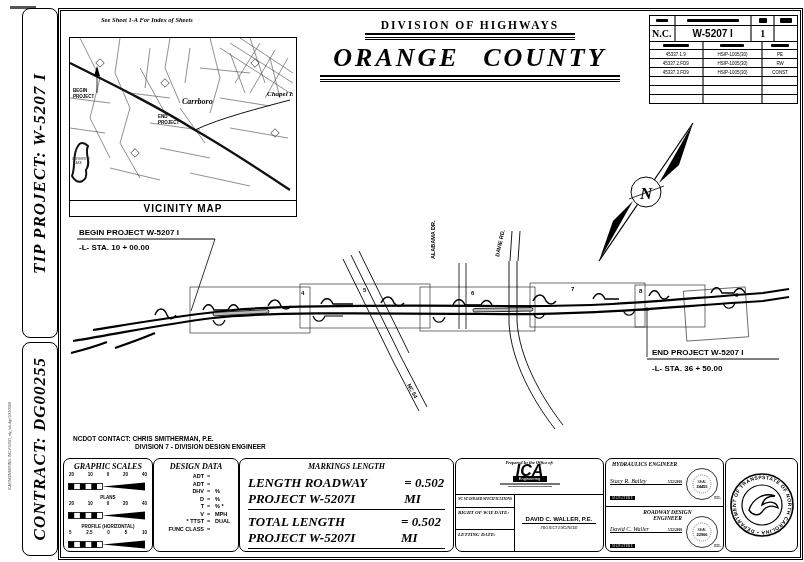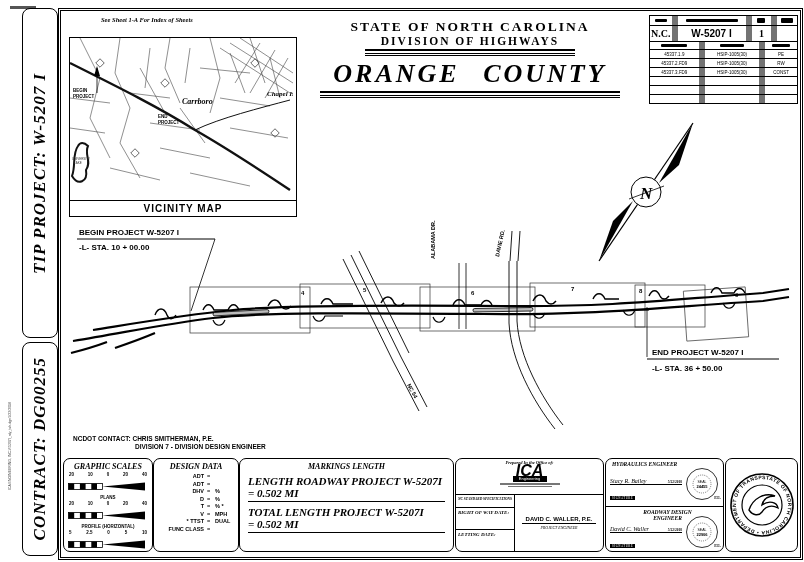--- a/index.html
+++ b/index.html
@@ -33,21 +33,21 @@
   .rules div{border-top:1px solid #000;margin-top:1.5px;}
   .rules div:nth-child(1){border-top-width:2px;}
   .county{font-weight:bold;font-style:italic;font-size:26px;letter-spacing:3px;word-spacing:14px;margin-top:3px;}
   .loc{margin-top:10px;text-align:left;font-weight:bold;font-style:italic;font-size:8.5px;line-height:11px;}
   .loc .ind{padding-left:62px;}
   .work{margin-top:10px;text-align:left;font-weight:bold;font-style:italic;font-size:8.5px;line-height:11px;}
   .work .ind{padding-left:90px;}
   
   .reftable{left:588px;top:4px;width:147px;border:1.2px solid #000;background:#fff;}
   .rt-row{display:flex;border-bottom:1px solid #000;}
-  .rt-cell{border-right:6px solid #737373;display:flex;align-items:center;justify-content:center;}
+  .rt-cell{border-right:2px solid #737373;display:flex;align-items:center;justify-content:center;}
   .rt-cell:last-child{border-right:none;}
   .blob{background:#000;height:3px;border-radius:1px;}
   .rt-val{font-weight:bold;}
   .wbs{font-family:"Liberation Sans",sans-serif;font-size:4.5px;}
   
   .plan{left:2px;top:100px;width:735px;height:340px;}
   .contact{left:12px;top:424px;font-family:"Liberation Sans",sans-serif;font-weight:bold;
            font-size:6.5px;line-height:8px;}
   .contact .ind{padding-left:62px;}
   
@@ -59,21 +59,21 @@
          font-size:4.5px;font-weight:bold;padding:0 1px;}
   .bar-label{text-align:center;font-family:"Liberation Sans",sans-serif;font-size:4.5px;font-weight:bold;}
   
   .dd-rows{margin:2px 6px 0;font-family:"Liberation Sans",sans-serif;font-size:5.5px;font-weight:bold;}
   .dd-row{display:flex;line-height:7.5px;}
   .dd-l{width:44px;text-align:right;padding-right:3px;}
   .dd-eq{width:8px;}
   .dd-v{flex:1;}
   
   .pl-row{display:flex;justify-content:space-between;margin:4px 8px 0;border-bottom:1px solid #000;
-          font-weight:bold;font-style:italic;font-size:11px;padding-bottom:2px;flex-direction:column;}
+          font-weight:bold;font-style:italic;font-size:13px;padding-bottom:2px;}
   
   .prep-top{height:34px;border-bottom:1px solid #000;text-align:center;position:relative;}
   .prep-head{font-style:italic;font-weight:bold;font-size:4.5px;margin-top:1px;}
   .ica{font-weight:bold;font-style:italic;font-size:16px;font-family:"Liberation Sans",sans-serif;line-height:11px;}
   .ica-bar{margin:0 auto;width:34px;height:6px;background:#000;color:#fff;font-size:4px;
            font-family:"Liberation Sans",sans-serif;line-height:6px;}
   .addr-bar{margin:1px auto 0;width:60px;height:1.5px;background:#777;}
   .prep-body{display:flex;height:56px;}
   .prep-left{width:58px;border-right:1px solid #000;display:flex;flex-direction:column;}
   .prep-cell{border-bottom:1px solid #000;font-weight:bold;font-style:italic;padding:2px 2px;}
@@ -162,21 +162,20 @@
         <text x="197" y="58" class="serifText" font-style="italic" font-weight="bold" font-size="7">Chapel Hill</text>
         <g font-size="3" fill="#333">
           <text x="2" y="122">UNIVERSITY</text>
           <text x="4" y="126">LAKE</text>
         </g>
       </svg>
       <div class="vmap-caption">VICINITY MAP</div>
     </div>
 
     <div class="abs titleblock">
-      <div class="tb1">STATE OF NORTH CAROLINA</div>
       <div class="tb2">DIVISION OF HIGHWAYS</div>
       <div class="rules">
           <div></div>
           <div></div>
           <div></div>
         </div>
       <div class="county">ORANGE COUNTY</div>
       <div class="rules" style="width:300px">
           <div></div>
           <div></div>

